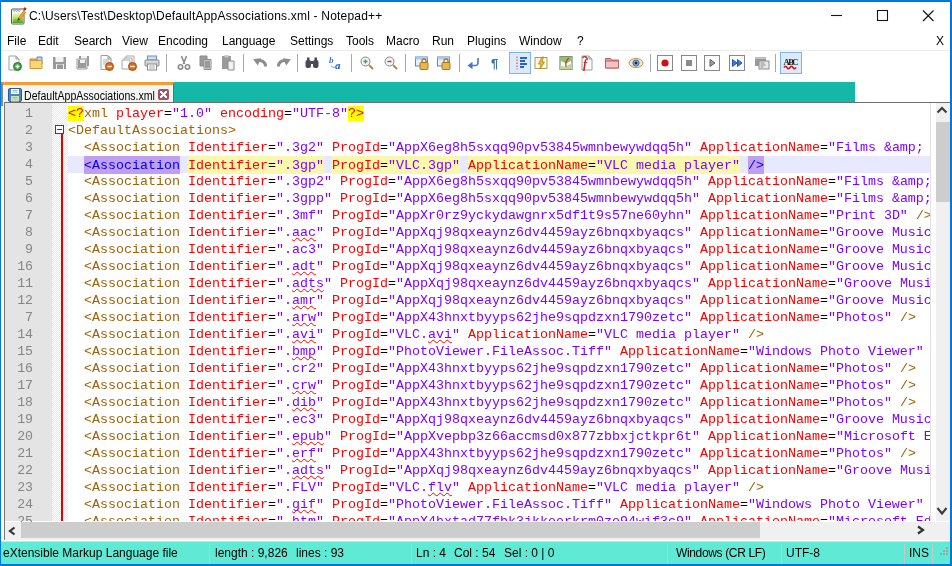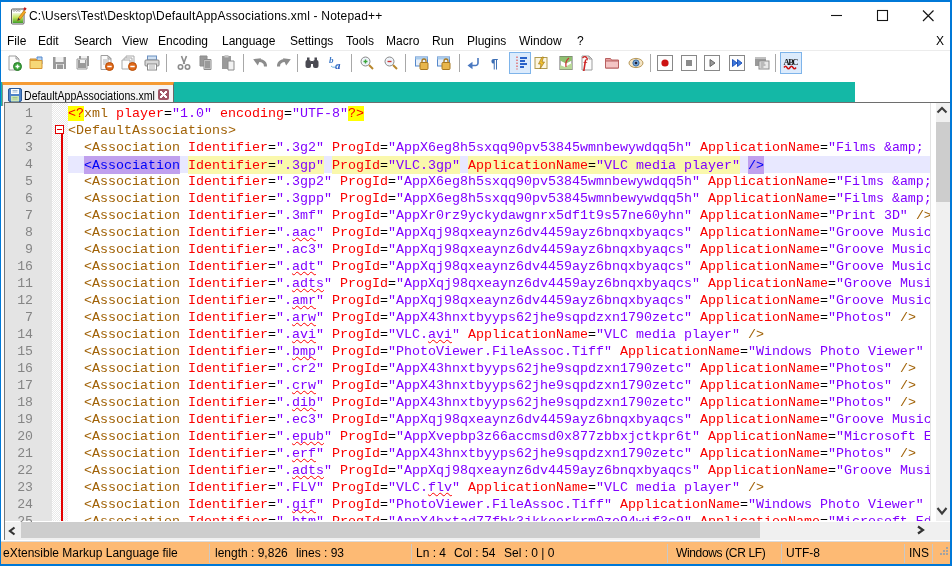--- a/index.html
+++ b/index.html
@@ -34,21 +34,21 @@
 .x{color:#fa0000;background:#ffff00}
 .cur{background:#e8e8ff}
 .tm{color:#0000f8;background:#c0a0ee;padding:1.5px 0}
 .hl{background:#faf8ac;padding:1.5px 0}
 .q{text-decoration:underline wavy #ff0000 1px;text-underline-offset:1px;text-decoration-skip-ink:none}
 #vscroll{position:absolute;left:936px;top:103px;width:15px;height:418px;background:#f0f0f0}
 #vthumb{position:absolute;left:936px;top:122px;width:15px;height:80px;background:#cdcdcd}
 #hscroll{position:absolute;left:5px;top:522px;width:925px;height:18px;background:#f0f0f0}
 #hthumb{position:absolute;left:21px;top:522px;width:739px;height:16px;background:#cdcdcd}
 #corner{position:absolute;left:930px;top:522px;width:20px;height:18px;background:#f0f0f0}
-#status{position:absolute;left:1px;top:541px;width:949px;height:23px;background:#fdba74;border-top:1px solid #dadada;font-size:12px;color:#000}
+#status{position:absolute;left:1px;top:541px;width:949px;height:23px;background:#5eead4;border-top:1px solid #dadada;font-size:12px;color:#000}
 #status span{position:absolute;top:4px;white-space:pre}
 #status i{font-style:normal;letter-spacing:-.35px}
 #status b{position:absolute;top:2px;width:1px;height:19px;background:#c8c8c8;font-weight:normal}
 #grip{position:absolute;right:2px;bottom:3px;width:9px;height:9px}
 #grip i{position:absolute;width:1.6px;height:1.6px;background:#a2a2a2}
 </style></head>
 <body>
 <div id="title">
     <svg width="18" height="18" style="position:absolute;left:8px;top:5px" viewBox="0 0 18 18">
 <defs>

